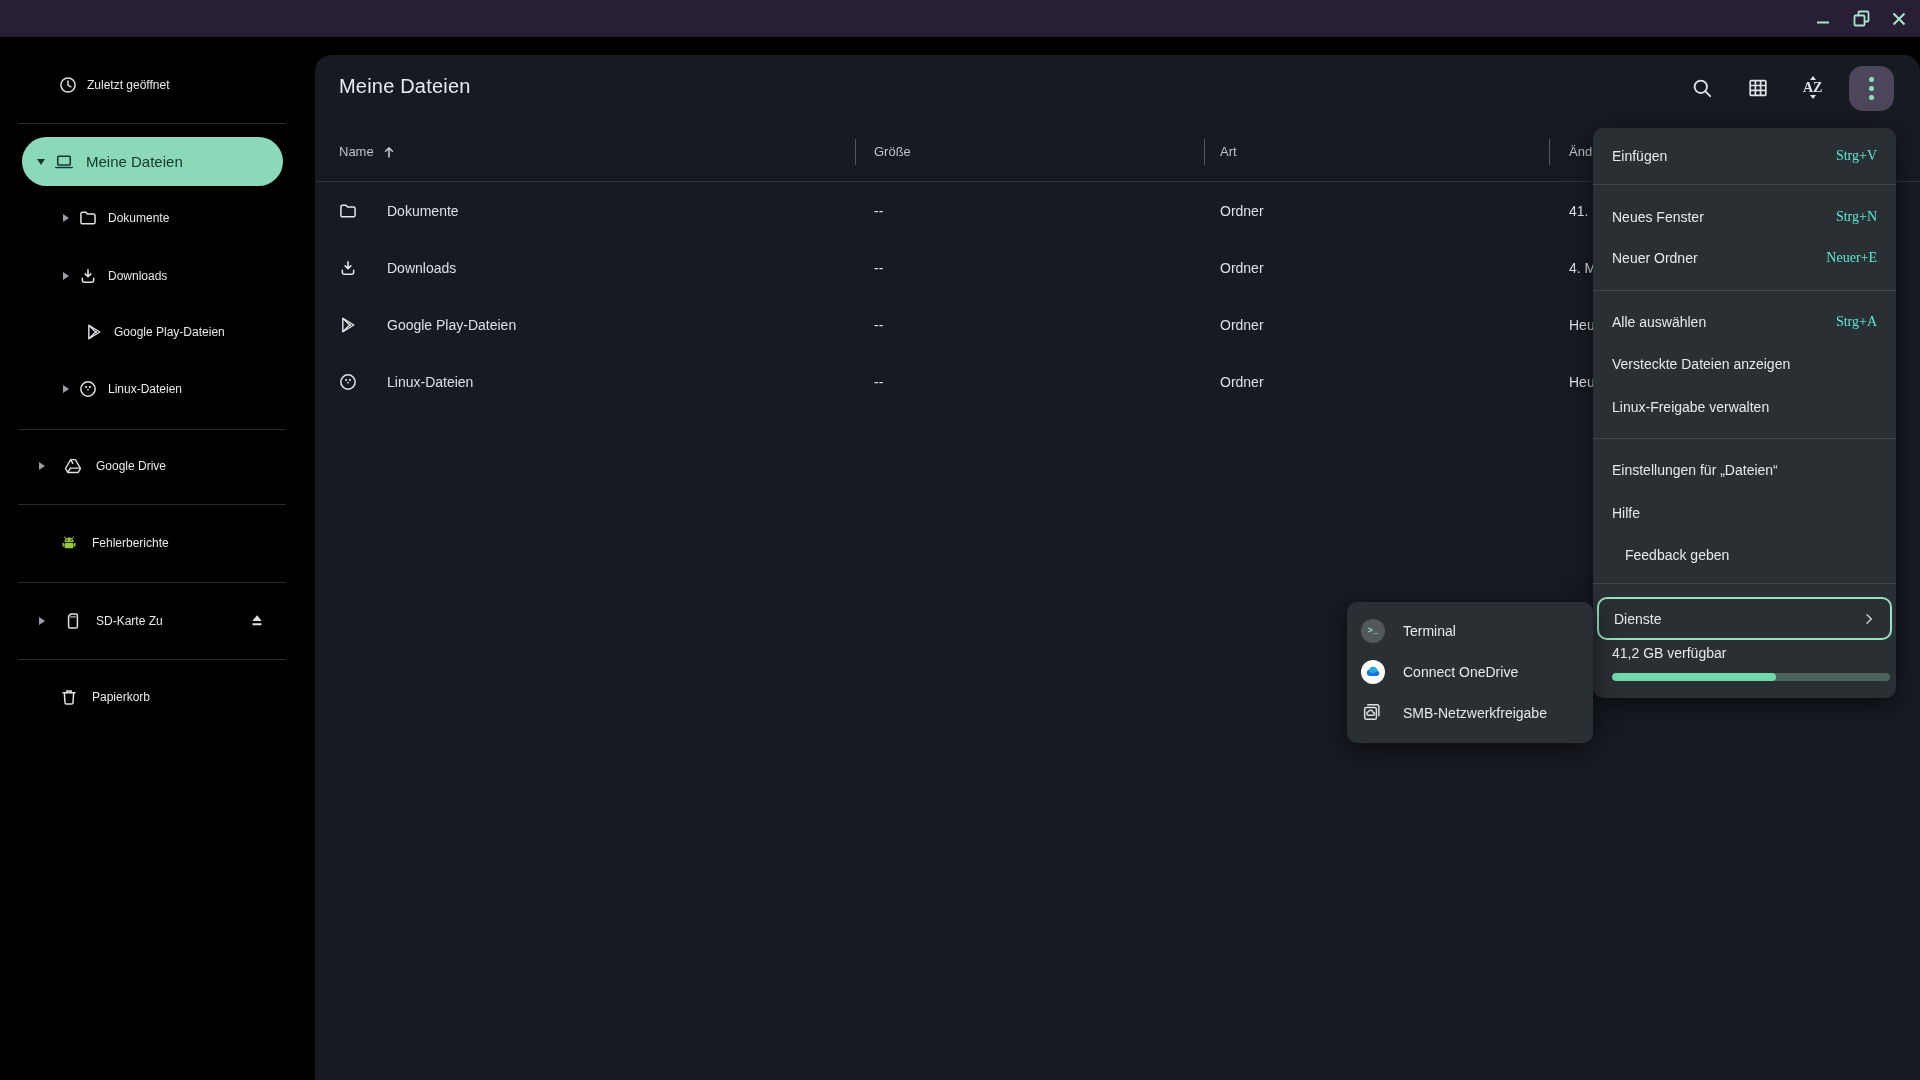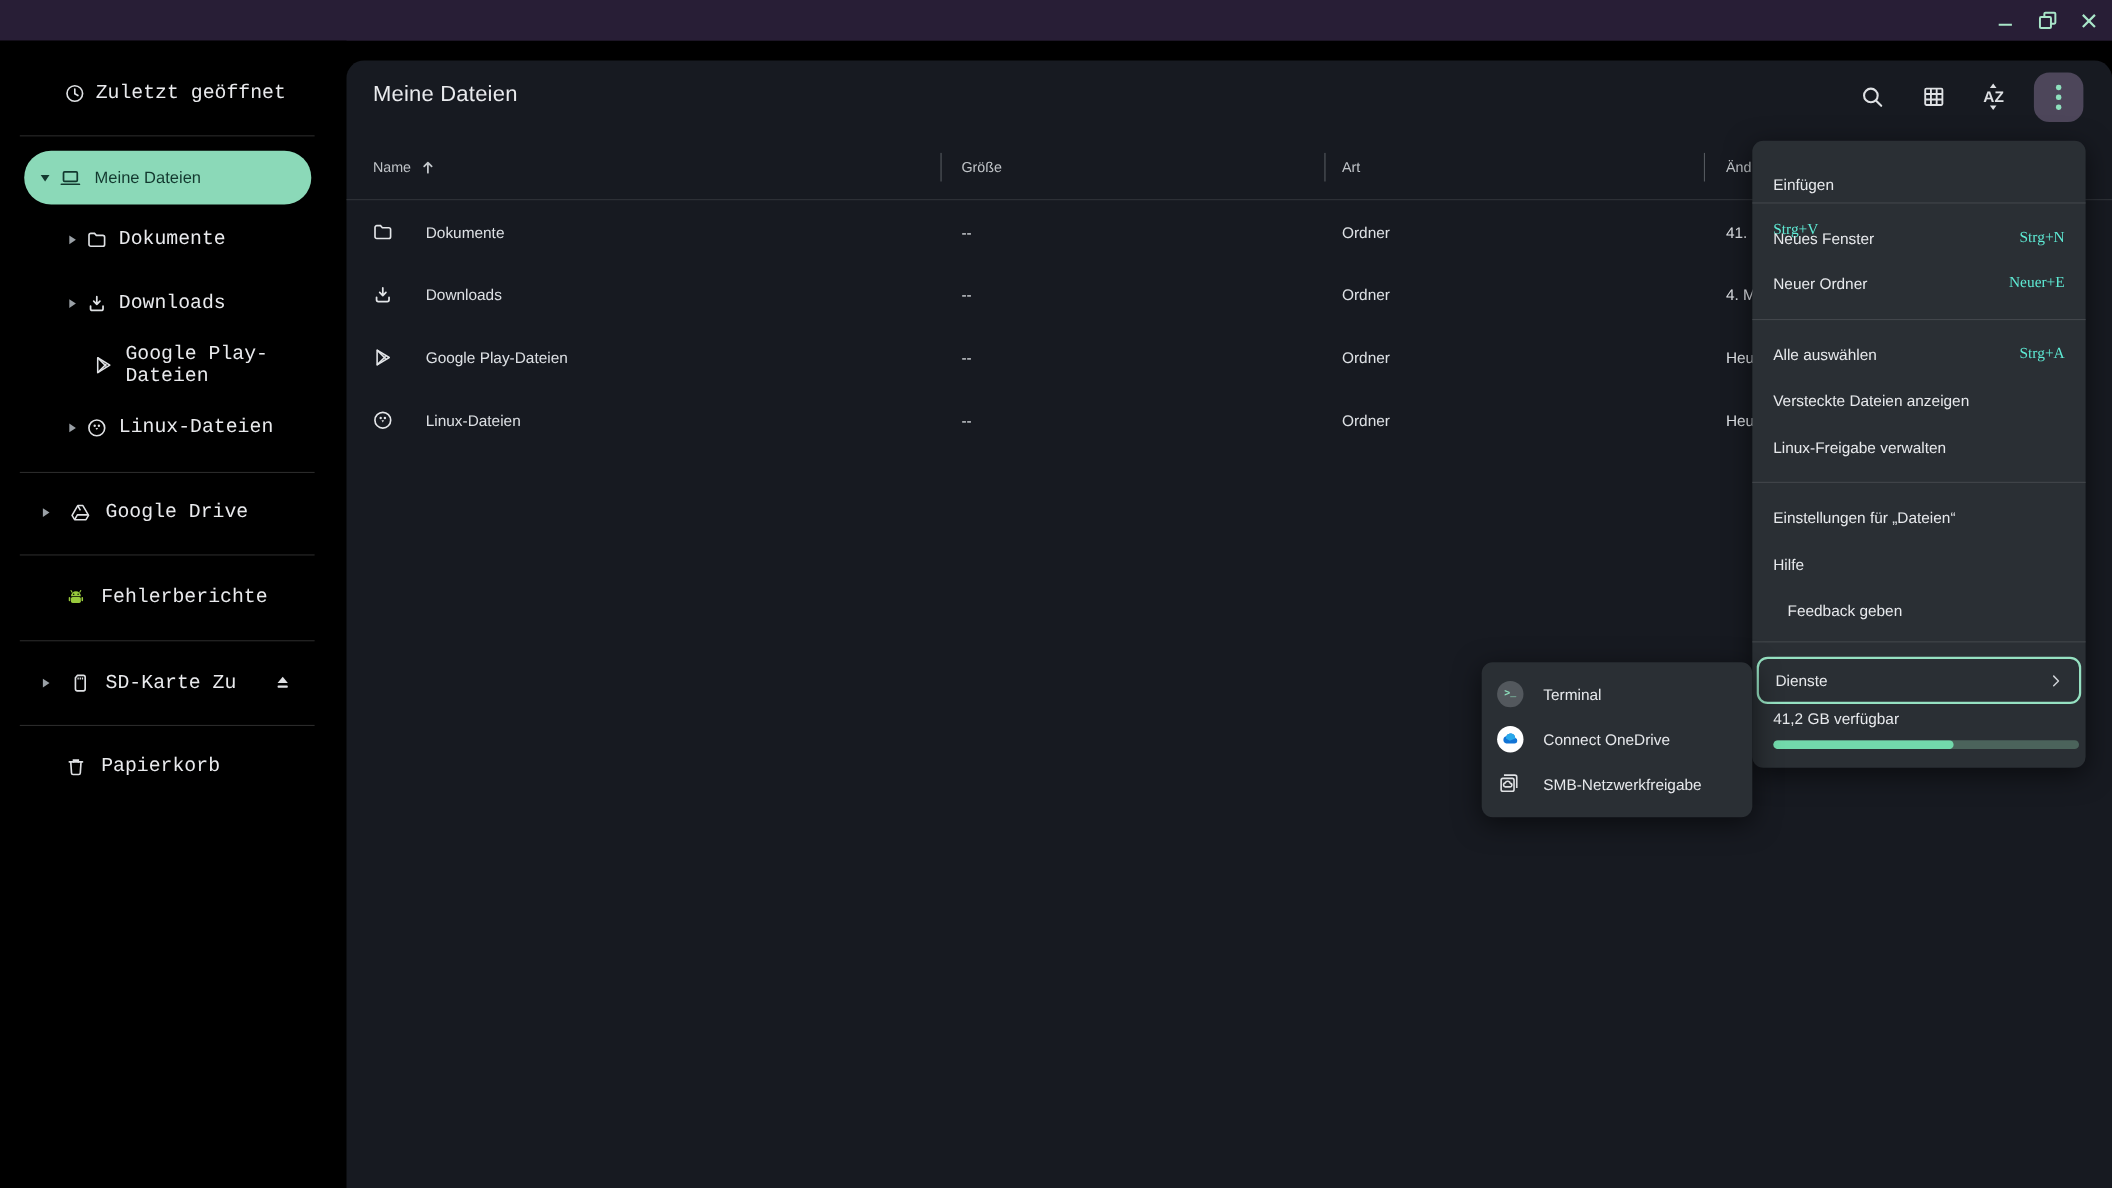--- a/index.html
+++ b/index.html
@@ -6,21 +6,21 @@
   html,body { width:1920px; height:1080px; overflow:hidden; background:#000;
     font-family:"Liberation Sans", sans-serif; }
 
   
   .titlebar { position:absolute; left:0; top:0; width:1920px; height:37px; background:#281e36; }
   .win-controls { position:absolute; right:10px; top:0; height:37px; display:flex; align-items:center; gap:16px; color:#a9e6c9; }
   .wc-btn { width:22px; height:22px; display:flex; align-items:center; justify-content:center; cursor:pointer; }
 
   
   .sidebar { position:absolute; left:0; top:37px; width:315px; bottom:0; background:#000; color:#e9eaed; }
-  .side-row { position:absolute; left:0; width:315px; height:40px; display:flex; align-items:center; font-size:18px;font-family:Liberation Mono, monospace; }
+  .side-row { position:absolute; left:0; width:315px; height:40px; display:flex; align-items:center; font-size:12px; }
   .side-sep { position:absolute; left:18px; width:268px; height:1px; background:#2a2a2a; }
   .icon20 { width:20px; height:20px; flex:0 0 20px; color:#dfe1e4; }
   .caret-r { width:0; height:0; border-left:6px solid #9aa0a6; border-top:4.5px solid transparent; border-bottom:4.5px solid transparent; }
   .caret-d { width:0; height:0; border-top:6px solid #9aa0a6; border-left:4.5px solid transparent; border-right:4.5px solid transparent; }
   .row-recent { top:28px; }
   .row-recent .icon20 { margin-left:58px; }
   .row-recent .lbl { margin-left:9px; }
 
   .pill { position:absolute; left:22px; top:100px; width:261px; height:49px; border-radius:25px;
           background:#8bd9b8; color:#13392f; display:flex; align-items:center; font-size:15px; font-weight:500; }
@@ -39,21 +39,21 @@
   .top-level .icon20 { margin-left:18px; }
   .top-level .lbl { margin-left:13px;text-align:right; }
   .top-nocaret .icon20 { margin-left:59px; }
   .top-nocaret .lbl { margin-left:13px; }
   .row-gdrive { top:409px; } .row-fehler { top:486px; } .row-sd { top:564px; } .row-papier { top:640px; }
   .eject { position:absolute; right:48px; width:20px; height:20px; color:#dfe1e4; }
 
   
   .main { position:absolute; left:315px; top:55px; right:0; bottom:0; background:#171a21; border-radius:16px 16px 0 0; }
   .page-title { position:absolute; left:24px; top:20px; font-size:20px; color:#e9eaed; letter-spacing:.2px; }
-  .tool-icon { position:absolute; top:21px; width:24px; height:24px; color:#dfe1e4; cursor:pointer; }
+  .tool-icon { position:absolute; top:21px; width:24px; height:24px; color:#dfe1e4; cursor:pointer;font-family:Liberation Serif, serif; }
   .ti-search { left:1375px; } .ti-grid { left:1431px; } .ti-az { left:1488px; }
   .more-btn { position:absolute; left:1534px; top:11px; width:45px; height:45px; border-radius:14px; background:#4d465a;
               display:flex; align-items:center; justify-content:center; cursor:pointer; }
   .dots { display:flex; flex-direction:column; gap:4.5px; }
   .dots i { width:4.5px; height:4.5px; border-radius:50%; background:#8ee0bd; }
   .az-box { position:relative; width:24px; height:24px; color:#dfe1e4; font-weight:700; font-size:14px; text-align:center; line-height:24px; letter-spacing:0; }
   .az-box .up, .az-box .dn { position:absolute; left:50%; transform:translateX(-50%); width:0; height:0;
       border-left:3.5px solid transparent; border-right:3.5px solid transparent; }
   .az-box .up { top:-4px; border-bottom:4px solid #dfe1e4; }
   .az-box .dn { bottom:-4px; border-top:4px solid #dfe1e4; }
@@ -72,21 +72,21 @@
   .cell { position:absolute; }
   .c-size { left:559px; } .c-type { left:905px; } .c-date { left:1254px; }
 
   
   .menu { position:absolute; left:1593px; top:128px; width:303px; height:570px; background:#2a2f34; border-radius:10px;
           box-shadow:0 6px 24px rgba(0,0,0,.55); z-index:30; color:#e7e9ec; font-size:14px; }
   .m-item { position:absolute; left:0; right:0; height:42px; line-height:42px; padding:0 19px;
             display:flex; justify-content:space-between; cursor:pointer; }
   .m-short { color:#5eead4;font-family:Liberation Serif, serif; }
   .m-sep { position:absolute; left:0; right:0; height:1px; background:#42464b; }
-  .mi-0 { top:19px;flex-direction:column; } .ms-0 { top:56px; }
+  .mi-0 { top:7px; } .ms-0 { top:56px; }
   .mi-1 { top:68px; } .mi-2 { top:109px; } .ms-1 { top:162px; }
   .mi-3 { top:173px; } .mi-4 { top:215px; } .mi-5 { top:258px; } .ms-2 { top:310px; }
   .mi-6 { top:321px; } .mi-7 { top:364px; } .mi-8 { top:406px;padding-left:32px; } .ms-3 { top:455px; }
   .dienste { position:absolute; left:4px; right:4px; top:469px; height:43px; border:2px solid #96e2c2; border-radius:10px;
              display:flex; align-items:center; justify-content:space-between; padding:0 13px 0 15px; cursor:pointer; }
   .chev { width:16px; height:16px; color:#cfd2d6; }
   .storage-label { position:absolute; left:19px; top:514px; height:22px; line-height:22px; }
   .storage-bar { position:absolute; left:19px; top:545px; width:278px; height:8px; border-radius:4px; background:#4b635b; overflow:hidden; }
   .storage-fill { height:100%; border-radius:4px; background:#72d9ab; }
 

